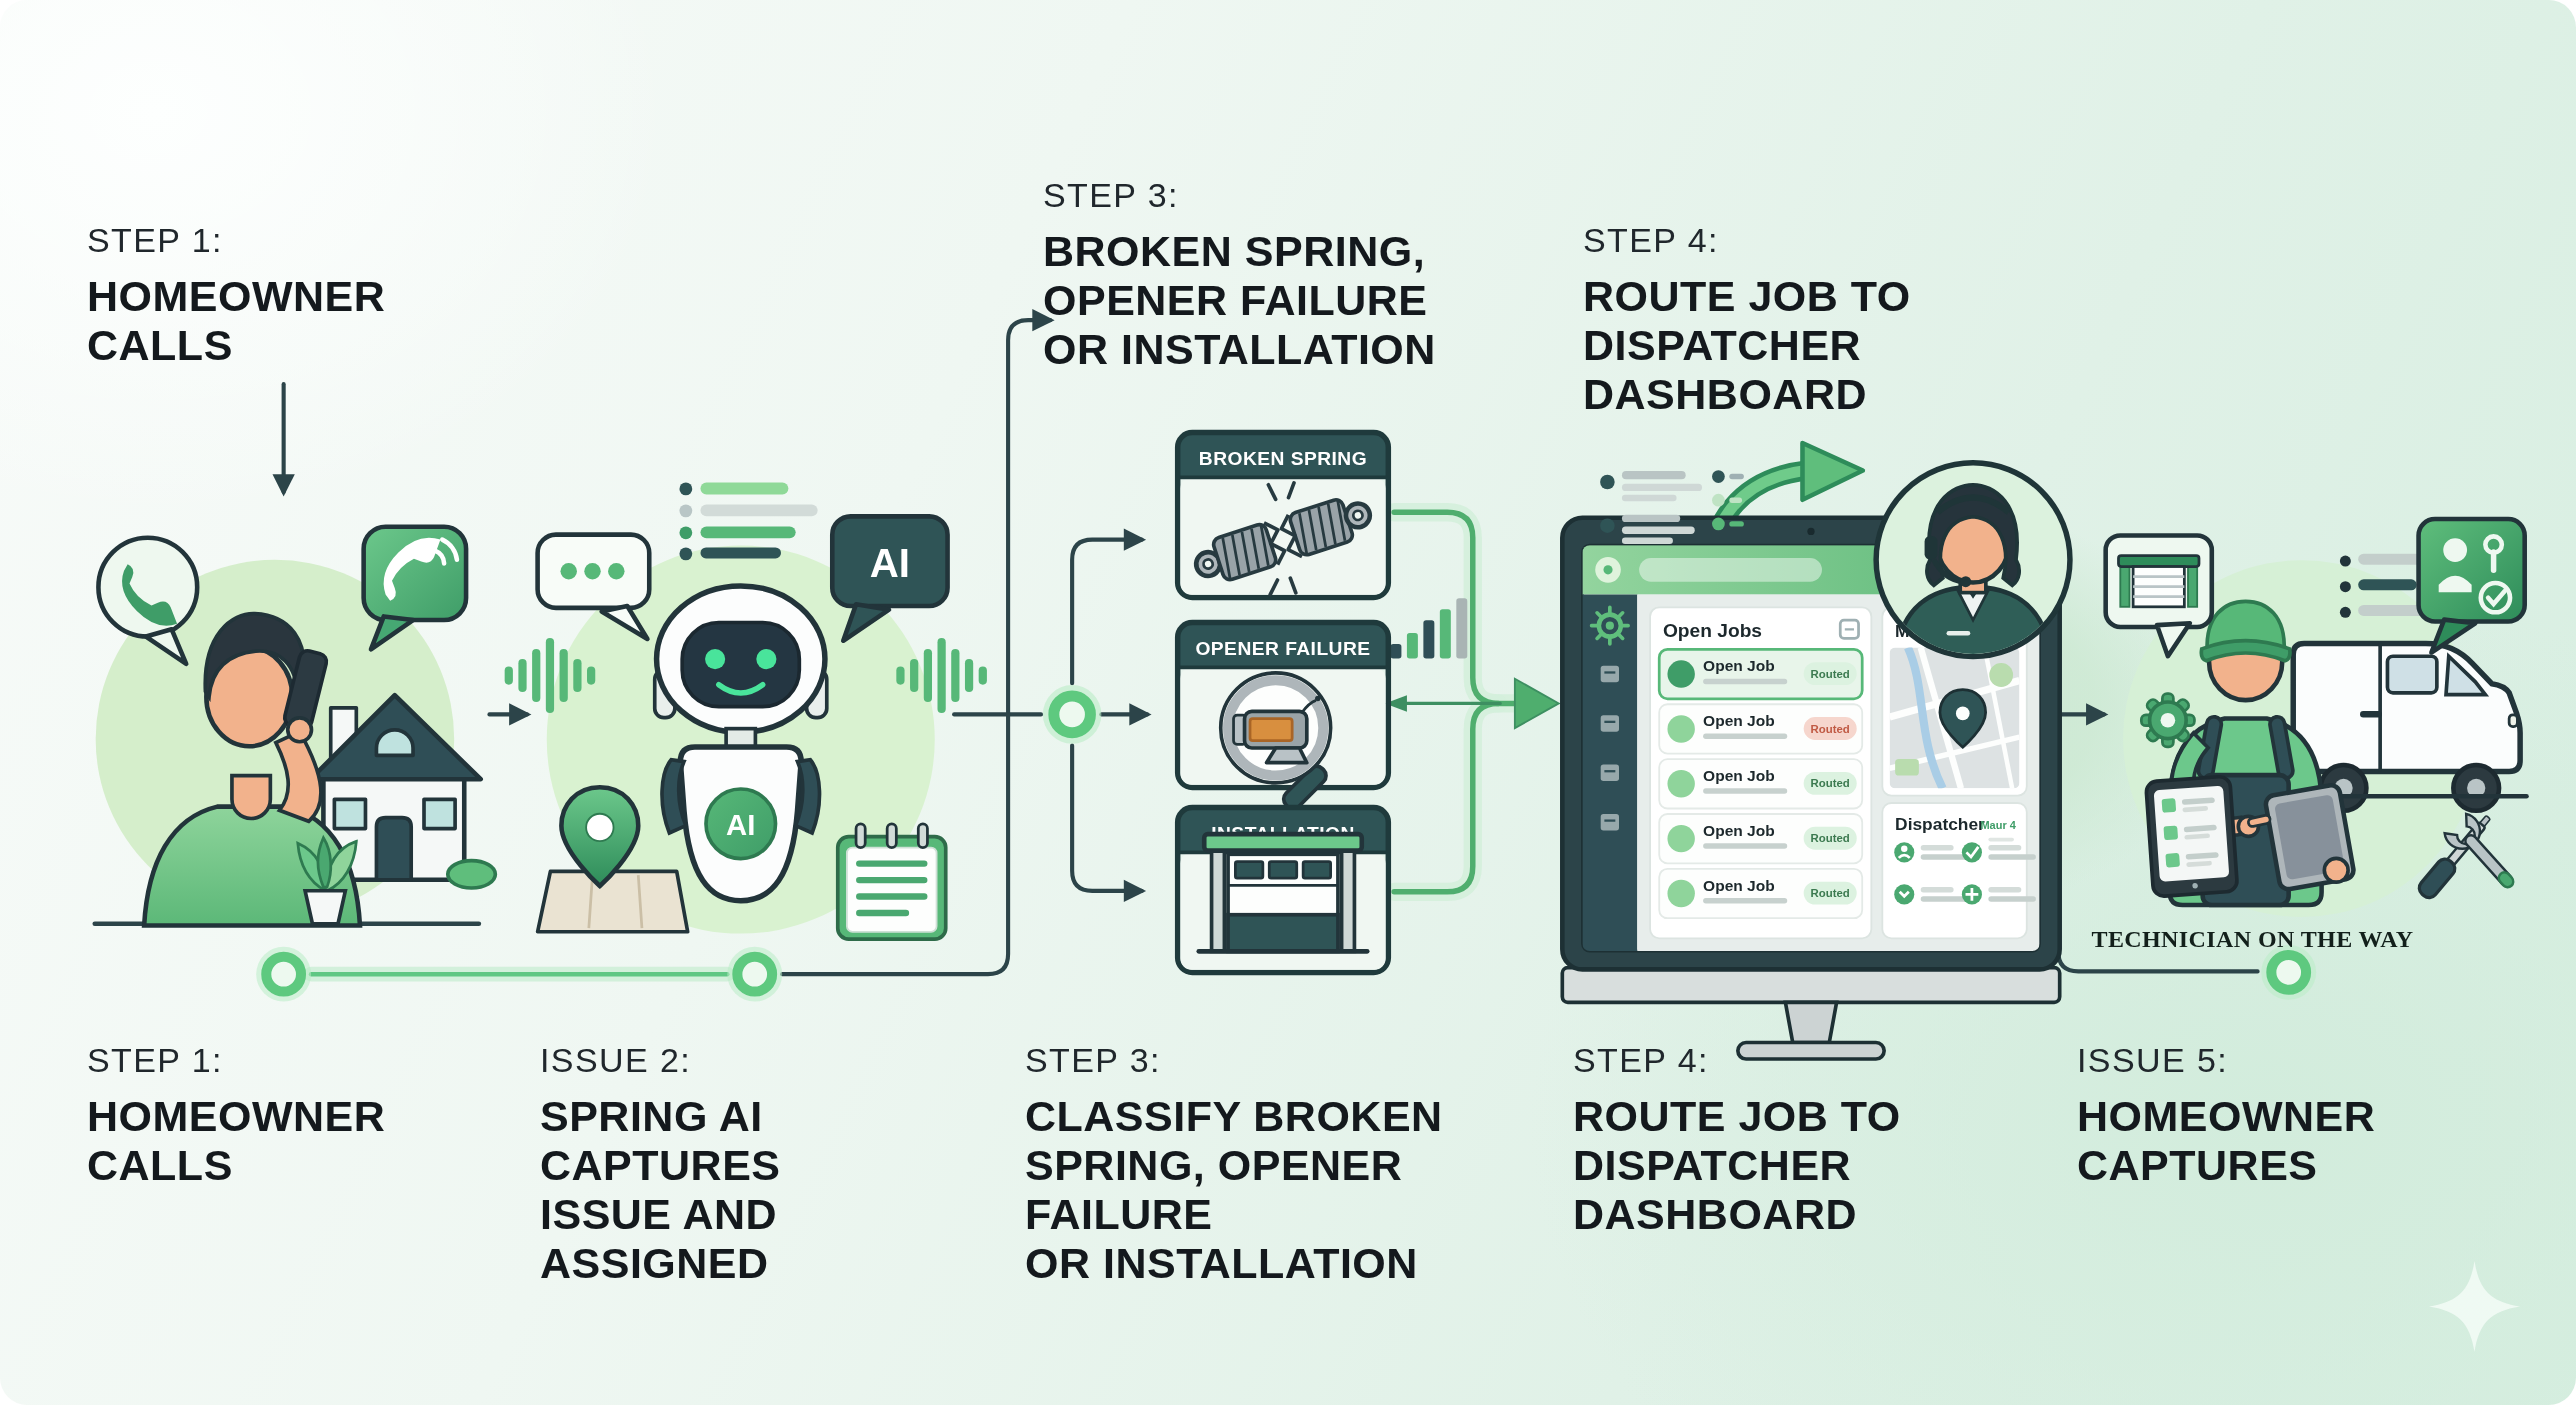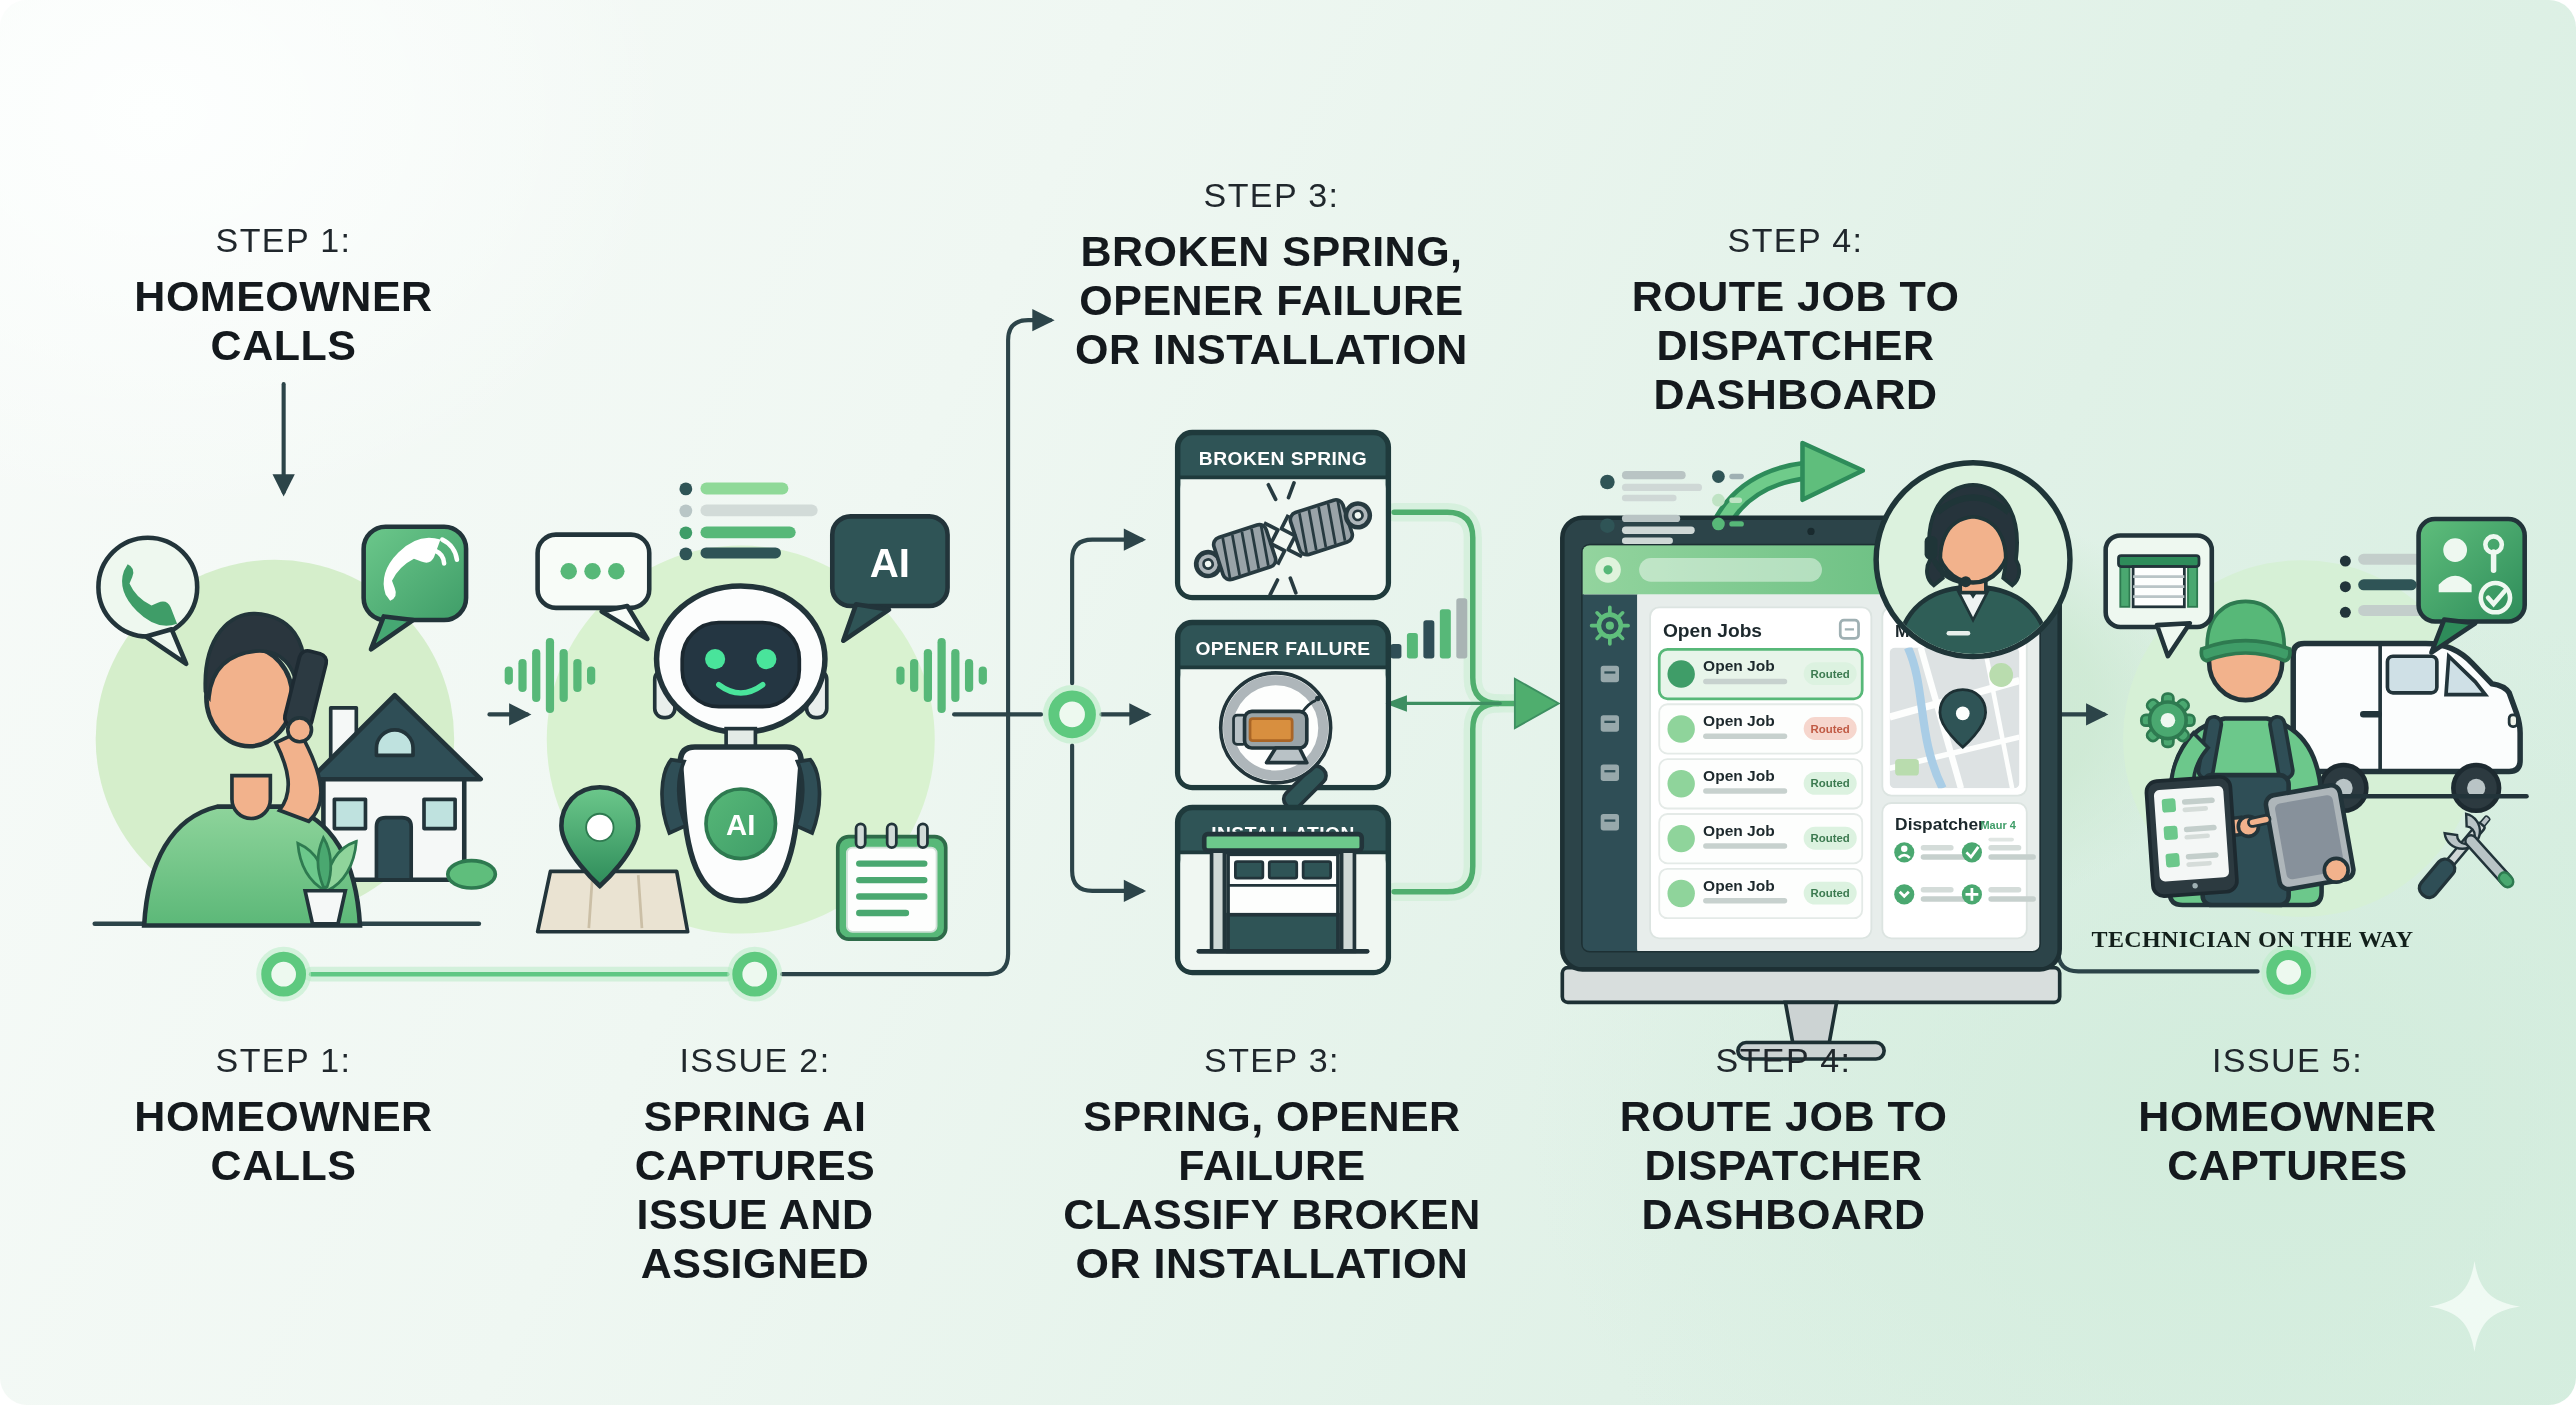--- a/index.html
+++ b/index.html
@@ -7,21 +7,21 @@
   .canvas{position:absolute;left:0;top:0;width:2576px;height:1405px;border-radius:27.4px;overflow:hidden;
     background:
       radial-gradient(1189px 869px at 88% 80%, #d2ecdc 0%, rgba(210,236,220,0) 62%),
       radial-gradient(869px 686px at 6% 8%, #fdfffe 0%, rgba(253,255,254,0) 60%),
       linear-gradient(115deg,#f8fbf9 0%, #eff7f2 35%, #e0f1e7 70%, #d6eee0 100%);}
   .abs{position:absolute;}
   svg{position:absolute;overflow:visible;}
   svg text{font-family:"Liberation Sans",sans-serif;}
   .dome{position:absolute;border-radius:50%;
     background:radial-gradient(closest-side,#cde9d3 0%, rgba(205,233,211,.85) 55%, rgba(205,233,211,0) 100%);}
-  .step-label{position:absolute;text-align:center;color:#171d22;}
+  .step-label{position:absolute;color:#171d22;}
   .kicker{font-size:34px;font-weight:500;letter-spacing:1.4px;margin-bottom:12px;color:#20272c;}
   .line{font-size:43px;font-weight:700;line-height:49px;letter-spacing:0.5px;color:#14191d;}
   .caption{position:absolute;text-align:center;font-size:24px;font-weight:700;letter-spacing:0.4px;color:#13201b;font-family:Liberation Serif, serif;}
   .sparkle{position:absolute;}
 </style>
 </head>
 <body>
 
 <div class="canvas">
 
@@ -600,22 +600,22 @@
     <div class="line">HOMEOWNER</div>
     <div class="line">CALLS</div>
   </div>
   <div class="step-label" style="left:540px;top:1041px;width:430px;">
     <div class="kicker">ISSUE 2:</div>
     <div class="line">SPRING AI CAPTURES</div>
     <div class="line">ISSUE AND ASSIGNED</div>
   </div>
   <div class="step-label" style="left:1025px;top:1041px;width:494px;">
     <div class="kicker">STEP 3:</div>
+    <div class="line">CLASSIFY BROKEN</div>
     <div class="line">SPRING, OPENER FAILURE</div>
-    <div class="line">CLASSIFY BROKEN</div>
     <div class="line">OR INSTALLATION</div>
   </div>
   <div class="step-label" style="left:1573px;top:1041px;width:421px;">
     <div class="kicker">STEP 4:</div>
     <div class="line">ROUTE JOB TO</div>
     <div class="line">DISPATCHER</div>
     <div class="line">DASHBOARD</div>
   </div>
   <div class="step-label" style="left:2077px;top:1041px;width:421px;">
     <div class="kicker">ISSUE 5:</div>

